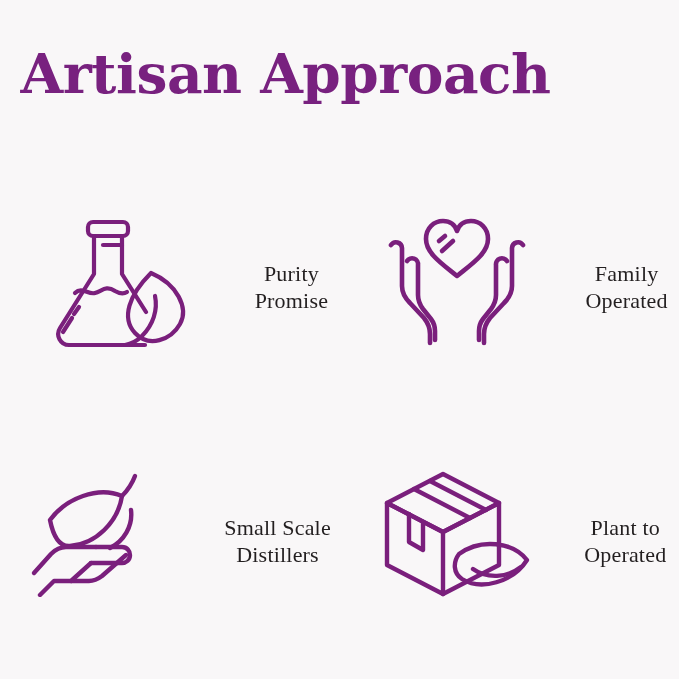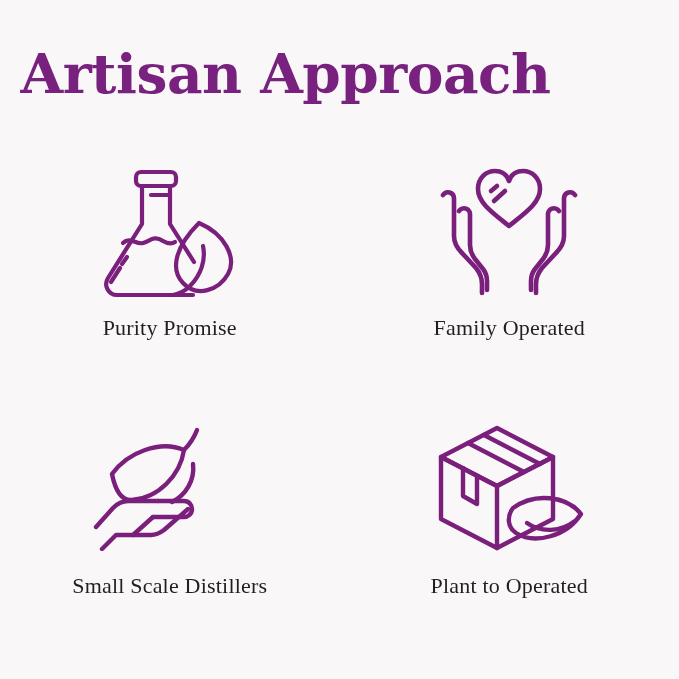--- a/index.html
+++ b/index.html
@@ -39,21 +39,21 @@
     top: 150px;
     left: 0;
     width: 679px;
     height: 500px;
     display: grid;
     grid-template-columns: 1fr 1fr;
     grid-template-rows: 1fr 1fr;
   }
   .cell {
     display: flex;
-    flex-direction: column;
+    flex-direction: row;
     align-items: center;
     justify-content: flex-start;
   }
   .cell-icon {
     display: flex;
     align-items: center;
     justify-content: center;
     height: 140px;
     width: 100%;
   }

